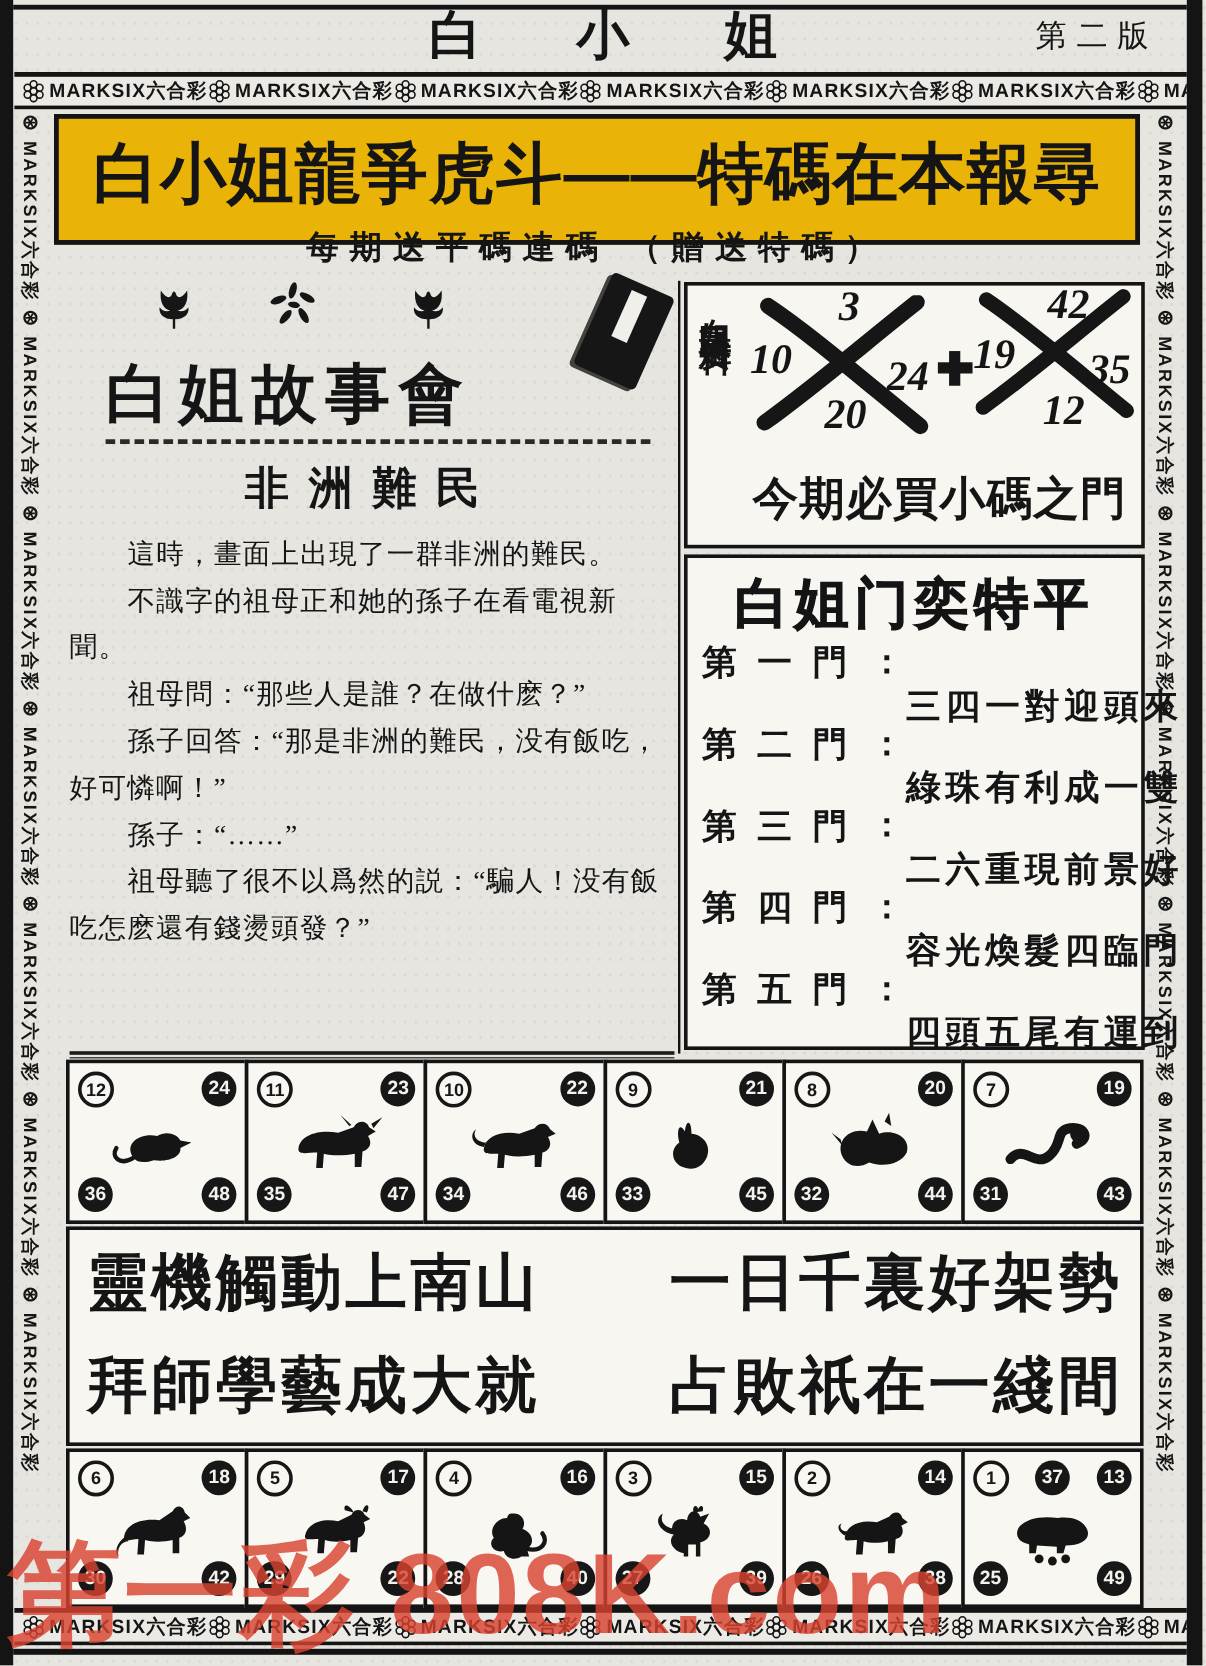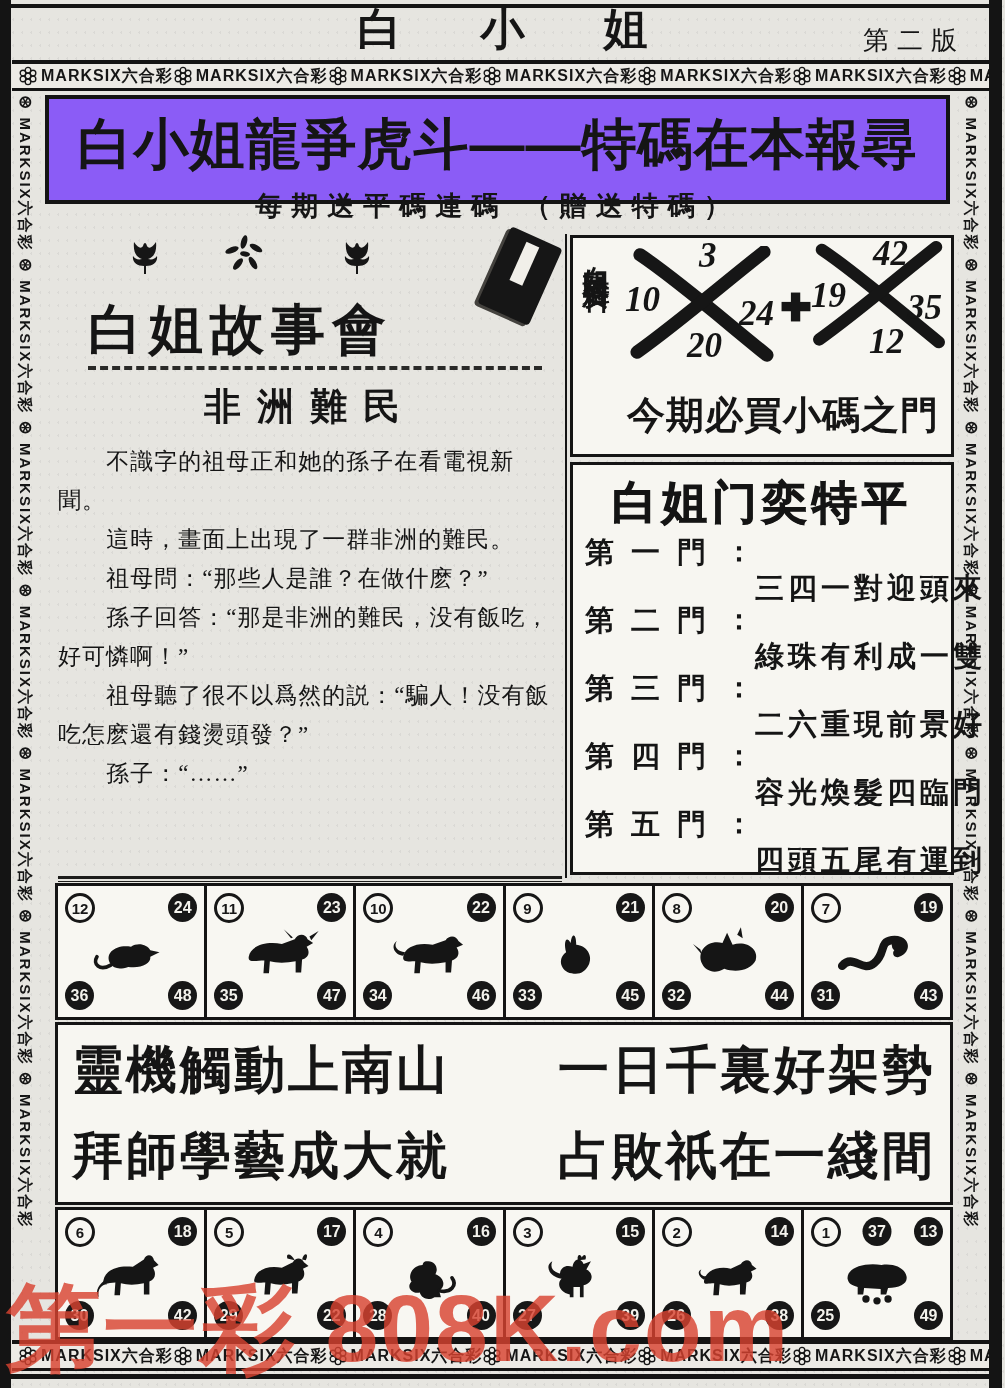--- a/index.html
+++ b/index.html
@@ -15,21 +15,21 @@
   .edge-right{right:3px;top:0;width:13px;height:1388px;}
   .edge-top{left:11px;right:16px;top:4px;height:4px;}
   .edge-bottom{left:11px;right:16px;bottom:9px;height:5px;}
 
   .masthead-title{
     position:absolute;top:0;left:0;width:1005px;text-align:center;
     font-family:"Liberation Serif", serif;font-size:44px;font-weight:bold;
     letter-spacing:34px;text-indent:34px;
   }
   .edition{
-    position:absolute;top:23px;right:40px;
+    position:absolute;top:12px;right:40px;
     font-family:"Liberation Serif", serif;font-size:26px;letter-spacing:8px;text-align:center;
   }
 
   
   .strip-h{
     position:absolute;left:12px;width:977px;height:31px;
     border-top:4px solid #141414;border-bottom:3px solid #141414;
     display:flex;align-items:center;justify-content:space-between;
     padding:0 6px;box-sizing:border-box;overflow:hidden;background:#eceae5;
   }
@@ -44,21 +44,21 @@
     font-size:15px;font-weight:bold;letter-spacing:2px;line-height:29px;
     overflow:hidden;white-space:nowrap;
   }
   .strip-v .fl{font-size:17px;}
   .strip-vl{left:11px;}
   .strip-vr{right:19px;}
 
   
   .headline-box{
     position:absolute;left:45px;top:95px;width:905px;height:109px;
-    border:4px solid #141414;background:#8b5cf6;box-sizing:border-box;
+    border:4px solid #141414;background:#eab308;box-sizing:border-box;
     text-align:center;
   }
   .headline{margin-top:9px;font-size:55px;font-weight:900;letter-spacing:1px;white-space:nowrap;}
   .subhead{margin-top:6px;font-size:27px;font-weight:900;letter-spacing:9px;}
 
   
   .col-left{position:absolute;left:58px;top:234px;width:504px;height:646px;}
   .col-divider{position:absolute;left:565px;top:234px;width:2px;height:644px;background:#141414;}
   .deco-row{position:relative;height:66px;}
   .tulip1{position:absolute;left:70px;top:2px;width:34px;height:42px;}
@@ -392,26 +392,26 @@
     </svg>
     <svg class="tulip2" viewBox="0 0 34 42">
       <path fill="#161616" d="M6,6 C5,16 8,21 14,23 C10,24 7,23 5,20 C4,26 9,30 16,30 L16,38 L18,38 L18,30 C25,30 30,26 29,20 C27,23 24,24 20,23 C26,21 29,16 28,6 C24,12 21,13 19,10 C18,6 16,6 15,10 C13,13 10,12 6,6 Z"></path>
     </svg>
     <div class="book"></div>
   </div>
   <div class="story-section-title">白姐故事會</div>
   <div class="story-rule"></div>
   <div class="story-title">非洲難民</div>
   <div class="story-paras">
+      <p>這時，畫面上出現了一群非洲的難民。</p>
       <p>不識字的祖母正和她的孫子在看電視新聞。</p>
-      <p>這時，畫面上出現了一群非洲的難民。</p>
       <p>祖母問：“那些人是誰？在做什麽？”</p>
       <p>孫子回答：“那是非洲的難民，没有飯吃，好可憐啊！”</p>
+      <p>孫子：“……”</p>
       <p>祖母聽了很不以爲然的説：“騙人！没有飯吃怎麽還有錢燙頭發？”</p>
-      <p>孫子：“……”</p>
     </div>
   <div class="story-endrule"></div>
 </div>
 <div class="col-divider"></div>
 
 <div class="tips-box">
   <div class="tips-side-label">白姐最后资料</div>
   <svg class="cross-svg cross-left" viewBox="0 0 100 80">
     <path d="M8,6 C32,22 62,48 94,74" stroke="#161616" stroke-width="9" fill="none" stroke-linecap="round"></path>
     <path d="M92,4 C64,26 34,52 6,72" stroke="#161616" stroke-width="9" fill="none" stroke-linecap="round"></path>

